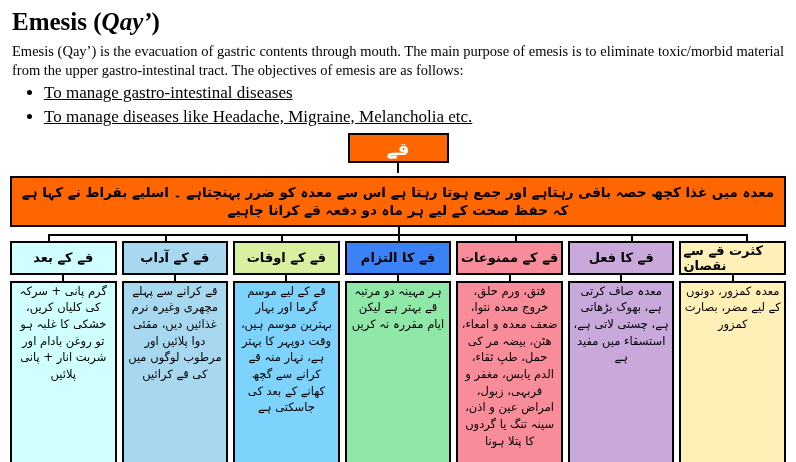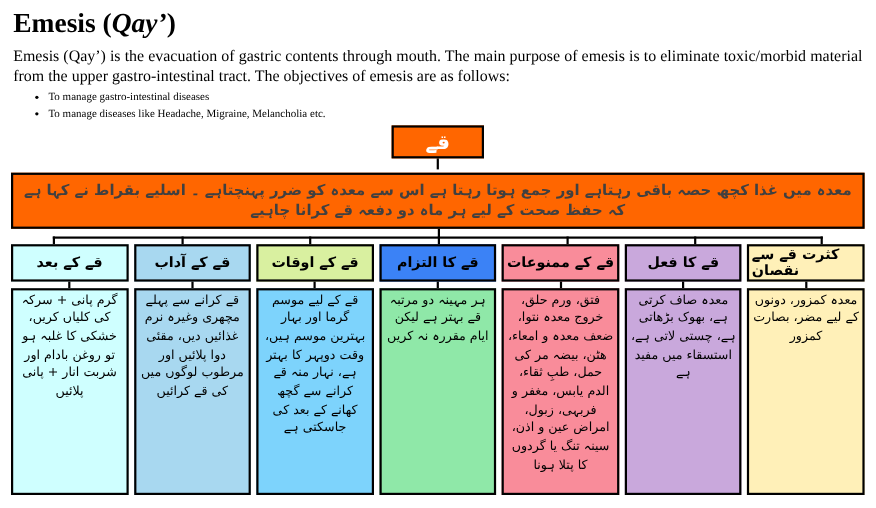--- a/index.html
+++ b/index.html
@@ -34,39 +34,40 @@
   }
   .intro {
     font-size: 14.5px;
     line-height: 1.32;
     text-align: justify;
     margin: 0 2px 2px 2px;
   }
   .bullets {
     margin: 2px 0 4px 0;
     padding-left: 34px;
-    font-size: 10px;
+    font-size: 17px;
     line-height: 1.35;
+    text-decoration: underline;
   }
   .bullets li {
     margin: 0 0 1px 0;
   }
 
   
   .chart {
     position: relative;
     margin-top: 4px;
   }
   .urdu {
     font-family: "DejaVu Sans", sans-serif;
     direction: rtl;
     unicode-bidi: bidi-override;
   }
   .root-box {
-    width: 84px;
+    width: 101px;
     height: 30px;
     margin: 0 auto;
     background: #FF6600;
     border: 2px solid #000000;
     color: #ffffff;
     font-size: 18px;
     font-weight: bold;
     display: flex;
     align-items: center;
     justify-content: center;
@@ -75,21 +76,21 @@
   .connector-v {
     width: 2px;
     height: 10px;
     background: #000000;
     margin: 0 auto;
   }
   .banner {
     margin: 3px 0 0 0;
     background: #FF6600;
     border: 2px solid #000000;
-    color: #404040;
+    color: #000000;
     font-size: 13.5px;
     line-height: 1.35;
     text-align: center;
     padding: 5px 6px;
     box-sizing: border-box;
     font-weight: bold;
   }
 
   .bus {
     position: relative;

